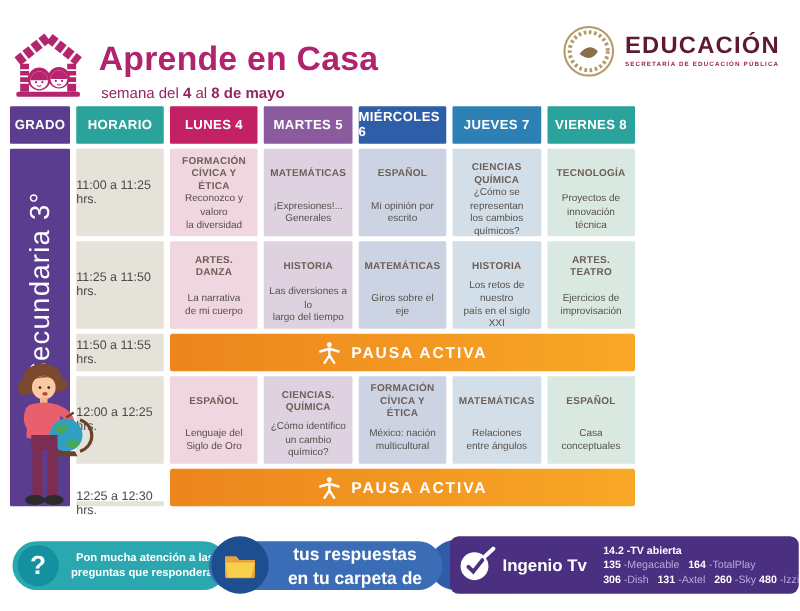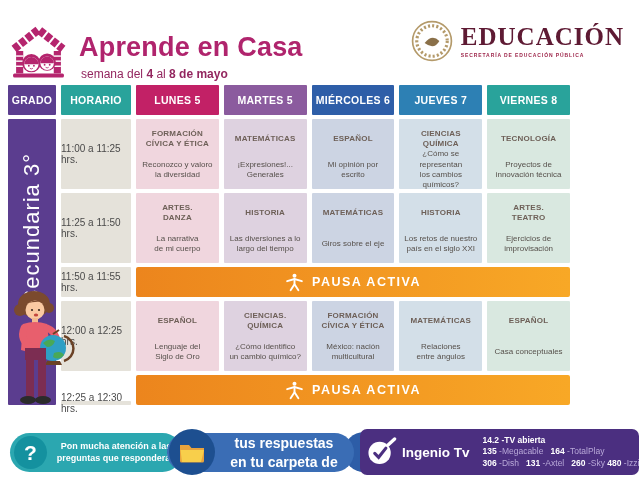--- a/index.html
+++ b/index.html
@@ -15,26 +15,26 @@
   .brand { position:absolute; left:10px; top:24px; display:flex; align-items:flex-start; gap:12px; }
   .house-svg { width:57px; height:56px; flex:0 0 auto; }
   .titles { padding-top:8px; }
   .title { margin:0; font-size:27px; font-weight:bold; color:#b0246d; letter-spacing:0.2px; }
   .subtitle { margin:4px 0 0 2px; font-size:12px; color:#93265f; }
   .subtitle .b { font-weight:bold; }
 
   .logo { position:absolute; right:16px; top:20px; display:flex; align-items:center; gap:8px; }
   .seal-svg { width:42px; height:42px; }
   .logo-text { text-align:left; }
-  .logo-name { font-family:Liberation Serif, serif; font-weight:bold; font-size:25px; color:#5e1a33; letter-spacing:1px; line-height:1;text-align:right; }
+  .logo-name { font-family:Liberation Sans, sans-serif; font-weight:bold; font-size:19px; color:#5e1a33; letter-spacing:1px; line-height:1;text-align:right; }
   .logo-tag { font-size:5px; color:#9d2449; letter-spacing:0.9px; margin-top:3px; font-weight:bold; }
 
   
   .grid {
-    position:absolute; left:8px; top:85px; width:562px;
+    position:absolute; left:8px; top:85px; width:500px;
     display:grid;
     grid-template-columns:48px 70px repeat(5, 1fr);
     grid-template-rows:30px 70px 70px 30px 70px 30px;
     gap:4px 5px;
   }
   .hcell {
     color:#fff; font-size:10.5px; font-weight:bold; letter-spacing:0.3px;
     display:flex; align-items:center; justify-content:center; border-radius:1px;
   }
   .grade-bar { grid-column:1; grid-row:2 / 7; position:relative; border-radius:1px; }
@@ -152,21 +152,21 @@
       <div class="logo-text">
         <div class="logo-name">EDUCACIÓN</div>
         <div class="logo-tag">SECRETARÍA DE EDUCACIÓN PÚBLICA</div>
       </div>
     </div>
   </div>
 
   <div class="grid">
     <div class="hcell" style="background: rgb(91, 61, 143);">GRADO</div>
     <div class="hcell" style="background: rgb(41, 163, 155);">HORARIO</div>
-    <div class="hcell" style="background: rgb(194, 33, 102);">LUNES 5</div>
+    <div class="hcell" style="background: rgb(194, 33, 102);">LUNES 4</div>
     <div class="hcell" style="background: rgb(139, 91, 158);">MARTES 5</div>
     <div class="hcell" style="background: rgb(46, 94, 168);">MIÉRCOLES 6</div>
     <div class="hcell" style="background: rgb(45, 128, 180);">JUEVES 7</div>
     <div class="hcell" style="background: rgb(41, 163, 155);">VIERNES 8</div>
 
     <div class="grade-bar" style="background: rgb(91, 61, 143);">
       <div class="grade-label-wrap">
           <span class="grade-label">Secundaria 3°</span>
         </div>
       <svg class="girl-svg" viewBox="0 0 80 118">

